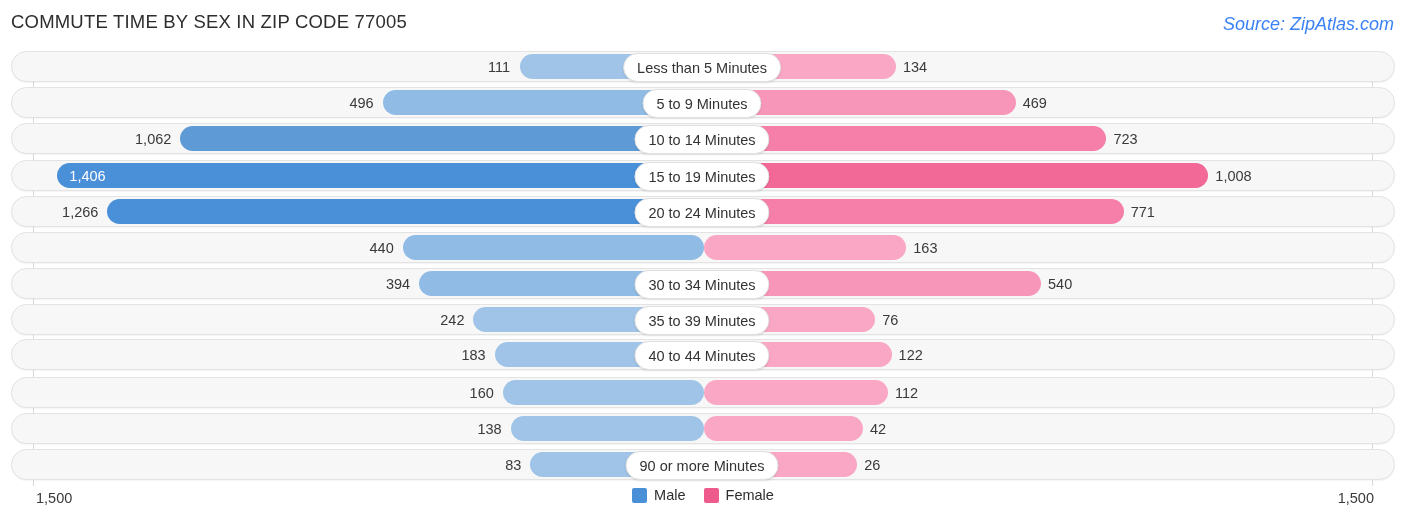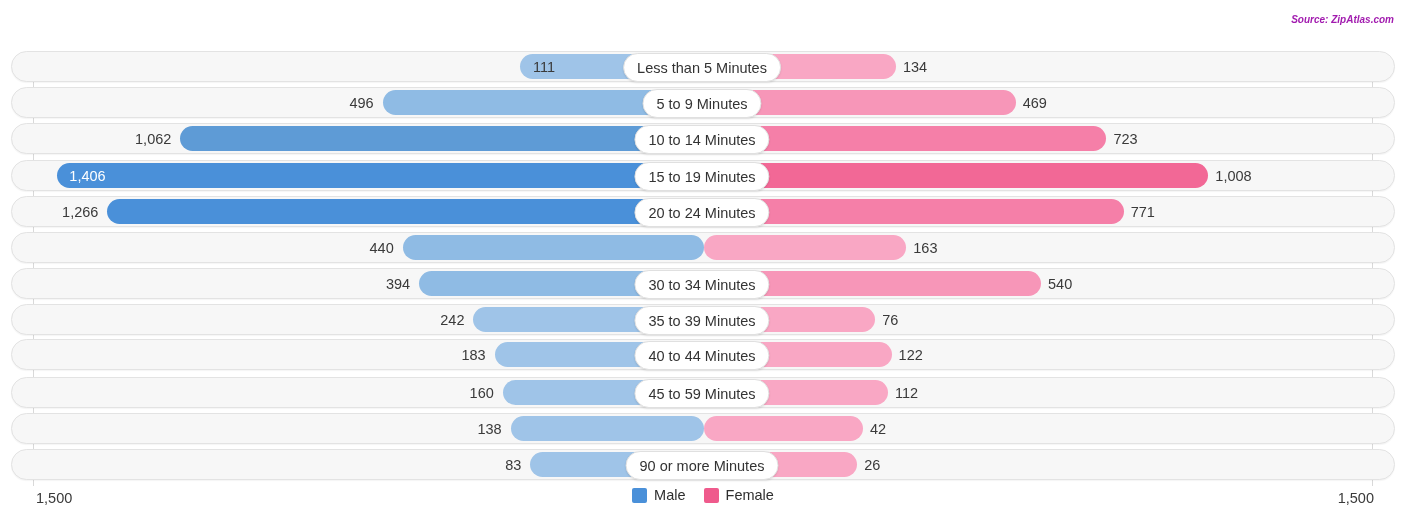--- a/index.html
+++ b/index.html
@@ -23,25 +23,24 @@
     left: 11px; top: 11px;
     font-size: 18.5px;
     letter-spacing: .2px;
     color: #2e2e2e;
     font-weight: 400;
     white-space: nowrap;
   }
   .source {
     position: absolute;
     right: 12px; top: 14px;
-    font-size: 10px;
+    font-size: 18px;
     font-style: italic;
-    color: #a21caf;
-    white-space: nowrap;
-    font-weight: bold;
+    color: #3b82f6;
+    white-space: nowrap;
   }
 
   
   .plot {
     position: absolute;
     left: 0; top: 51px;
     width: 1406px;
     height: 435px;
   }
   .gridline {
@@ -160,30 +159,31 @@
   .legend-text {
     font-size: 14.5px;
     color: #2e2e2e;
   }
 </style>
 </head>
 <body>
 
 <div id="chart-root">
 
+  <div class="title">COMMUTE TIME BY SEX IN ZIP CODE 77005</div>
   <div class="source">Source: ZipAtlas.com</div>
 
   <div class="plot" id="plot">
     <div class="gridline left"></div>
     <div class="gridline right"></div>
   <div class="row" style="top: 0px;">
         <div class="row-inner">
           <div class="bar male s1" style="left: 508.317px; width: 183.683px;"></div>
           <div class="bar female s1" style="left: 692px; width: 191.905px;"></div>
-          <div class="bar-value male-val" style="right: 839px;">111</div>
+          <div class="bar-value male-val" style="right: 884px;">111</div>
           <div class="bar-value female-val" style="left: 890.905px;">134</div>
           <div class="center-label" style="left: 690px;">Less than 5 Minutes</div>
         </div>
       </div>
       <div class="row" style="top: 36.2px;">
         <div class="row-inner">
           <div class="bar male s2" style="left: 370.68px; width: 321.32px;"></div>
           <div class="bar female s2" style="left: 692px; width: 311.668px;"></div>
           <div class="bar-value male-val" style="right: 1020.32px;">496</div>
           <div class="bar-value female-val" style="left: 1010.67px;">469</div>
@@ -251,21 +251,20 @@
           <div class="bar-value female-val" style="left: 886.615px;">122</div>
           <div class="center-label" style="left: 690px;">40 to 44 Minutes</div>
         </div>
       </div>
       <div class="row" style="top: 325.8px;">
         <div class="row-inner">
           <div class="bar male s1" style="left: 490.8px; width: 201.2px;"></div>
           <div class="bar female s1" style="left: 692px; width: 184.04px;"></div>
           <div class="bar-value male-val" style="right: 900.2px;">160</div>
           <div class="bar-value female-val" style="left: 883.04px;">112</div>
-          <div class="center-label" style="left: 690px;">45 to 59 Minutes</div>
         </div>
       </div>
       <div class="row" style="top: 362px;">
         <div class="row-inner">
           <div class="bar male s1" style="left: 498.665px; width: 193.335px;"></div>
           <div class="bar female s1" style="left: 692px; width: 159.015px;"></div>
           <div class="bar-value male-val" style="right: 892.335px;">138</div>
           <div class="bar-value female-val" style="left: 858.015px;">42</div>
         </div>
       </div>

